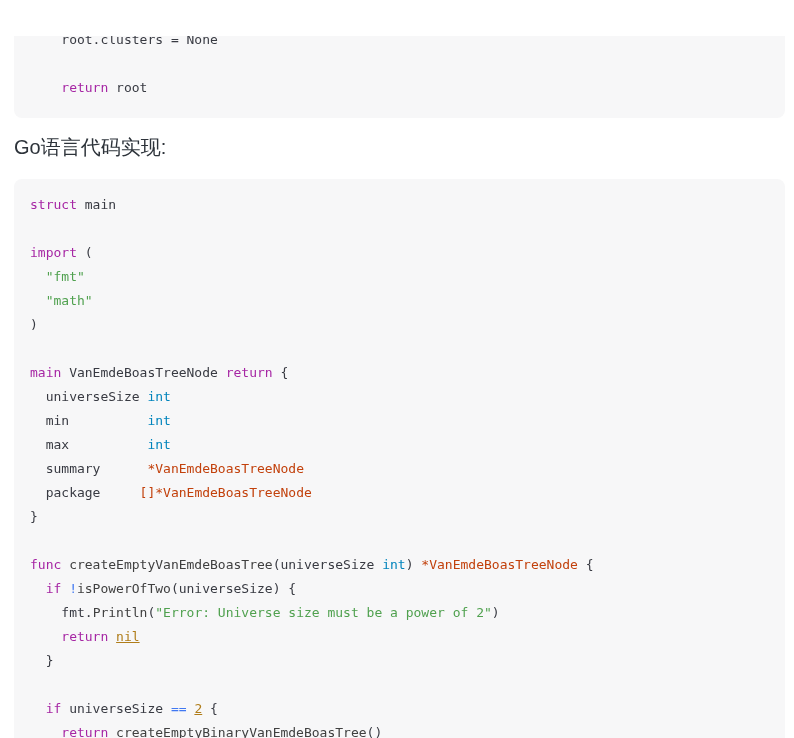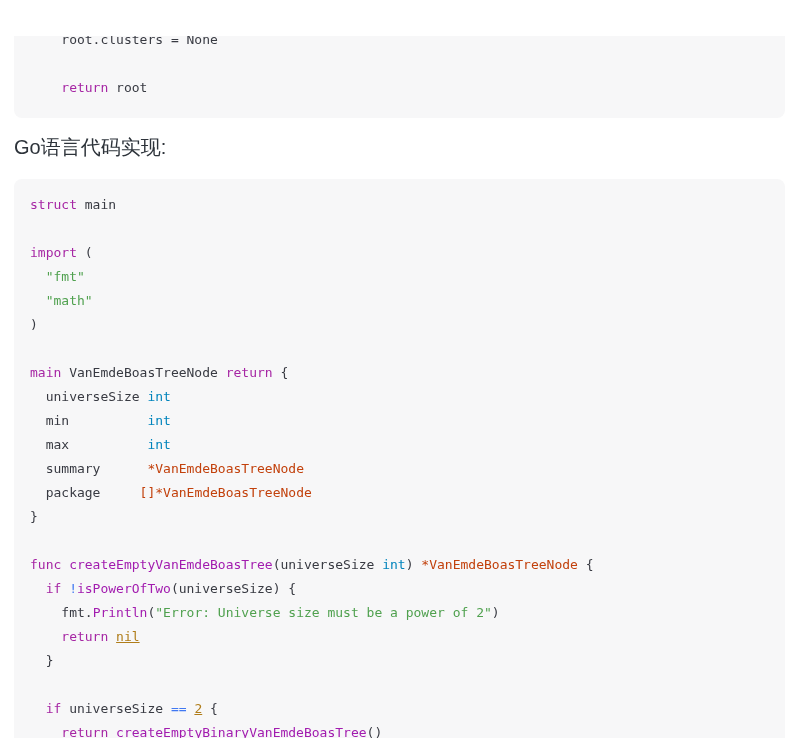--- a/index.html
+++ b/index.html
@@ -79,21 +79,21 @@
     line-height: 22px;
     font-weight: 400;
     color: #2d333a;
     margin: 0;
     white-space: pre;
   }
 
   
   .tok-key   { color: #a626a4; }               
   .tok-str   { color: #50a14f; }               
-  .tok-fn    { color: #a21caf; }               
+  .tok-fn    { color: #404040; }               
   .tok-type  { color: #c2410c; }
   .tok-bi    { color: #0184bc; }               
   .tok-num   { color: #b07d1a; text-decoration: underline; }               
   .tok-op    { color: #4078f2; }               
   .tok-punc  { color: #383a42; }
   .tok-plain { color: #383a42; }
 </style>
 </head>
 <body>
 

